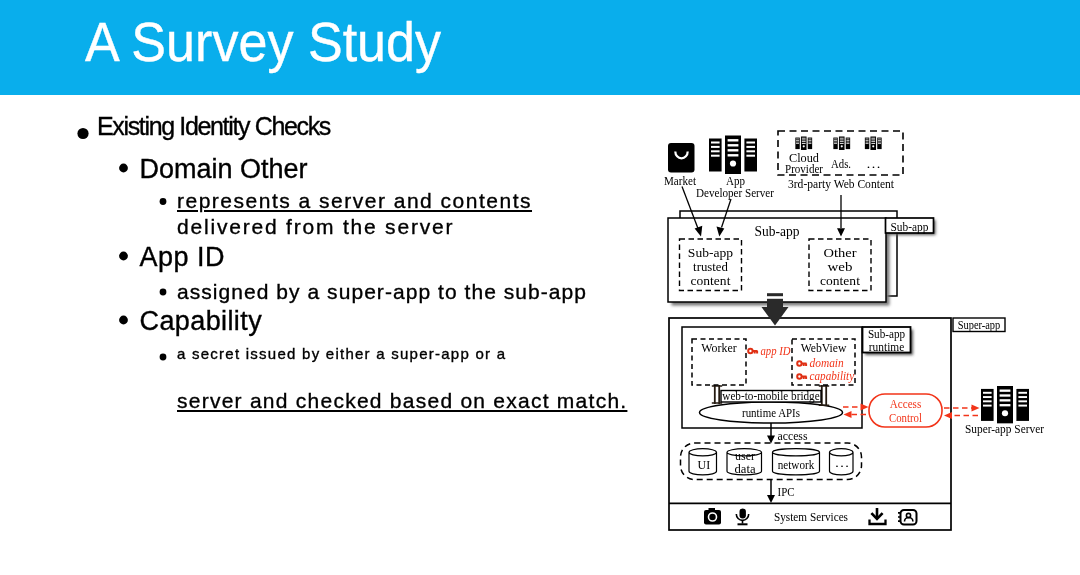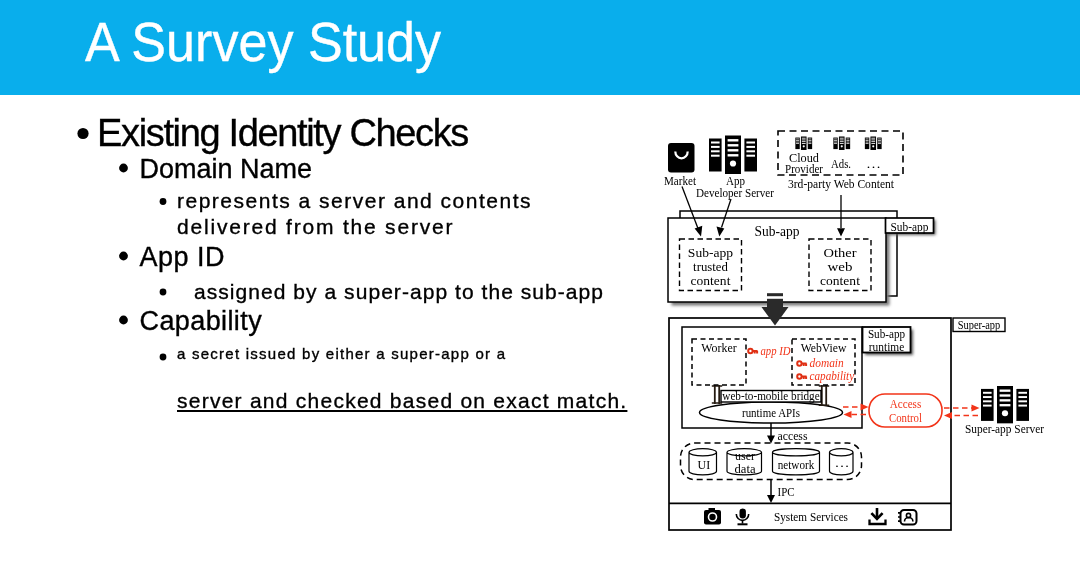--- a/index.html
+++ b/index.html
@@ -8,26 +8,26 @@
 .hdr{position:absolute;left:0;top:0;width:1080px;height:95px;background:#09aeec;}
 .title{position:absolute;left:85px;top:14px;font-size:56px;color:#ffffff;white-space:nowrap;
   line-height:1;transform-origin:left top;transform:scaleX(0.93);-webkit-text-stroke:0.4px #fff;}
 .t{position:absolute;line-height:1;color:#000;white-space:nowrap;transform-origin:left top;-webkit-text-stroke:0.35px #000;}
 </style>
 </head>
 <body>
 <div class="hdr"></div>
 <div class="title">A Survey Study</div>
 
-<div class="t" id="l1" style="left:97px;top:113.8px;font-size:38px;letter-spacing:-1.35px;text-align:right;">Existing Identity Checks</div>
-<div class="t" id="l2a" style="left:139.5px;top:156.1px;font-size:27px;">Domain Name</div>
-<div class="t" id="l3a1" style="left:177px;top:189.7px;font-size:21px;letter-spacing:1.5px;">represents a server and contents</div>
+<div class="t" id="l1" style="left:97px;top:113.8px;font-size:25px;letter-spacing:-1.35px;text-align:right;">Existing Identity Checks</div>
+<div class="t" id="l2a" style="left:139.5px;top:156.1px;font-size:27px;">Domain Other</div>
+<div class="t" id="l3a1" style="left:177px;top:189.7px;font-size:21px;letter-spacing:1.5px;text-decoration:underline;">represents a server and contents</div>
 <div class="t" id="l3a2" style="left:177px;top:215.7px;font-size:21px;letter-spacing:1.8px;text-align:right;">delivered from the server</div>
 <div class="t" id="l2b" style="left:139.5px;top:244.1px;font-size:27px;letter-spacing:0.5px;">App ID</div>
-<div class="t" id="l3b" style="left:177px;top:281.2px;font-size:21px;letter-spacing:1.05px;margin-left:17px;">assigned by a super-app to the sub-app</div>
+<div class="t" id="l3b" style="left:177px;top:281.2px;font-size:21px;letter-spacing:1.05px;">assigned by a super-app to the sub-app</div>
 <div class="t" id="l2c" style="left:139.5px;top:308.1px;font-size:27px;letter-spacing:0.4px;">Capability</div>
 <div class="t" id="l3c1" style="left:177px;top:346.2px;font-size:15px;letter-spacing:1.25px;">a secret issued by either a super-app or a</div>
 <div class="t" id="l3c2" style="left:177px;top:390px;font-size:21px;letter-spacing:1.25px;text-decoration:underline;">server and checked based on exact match.</div>
 
 <svg id="diag" width="1080" height="575" viewBox="0 0 1080 575" style="position:absolute;left:0;top:0;" font-family="Liberation Serif, serif" fill="none" stroke="none">
 <defs>
  <g id="srv">
   <path d="M1,3 L13.6,3 L13.6,36 L1,36 Z" fill="#000"></path>
   <path d="M36.4,3 L49,3 L49,36 L36.4,36 Z" fill="#000"></path>
   <rect x="17" y="0" width="16" height="38.5" fill="#000"></rect>

